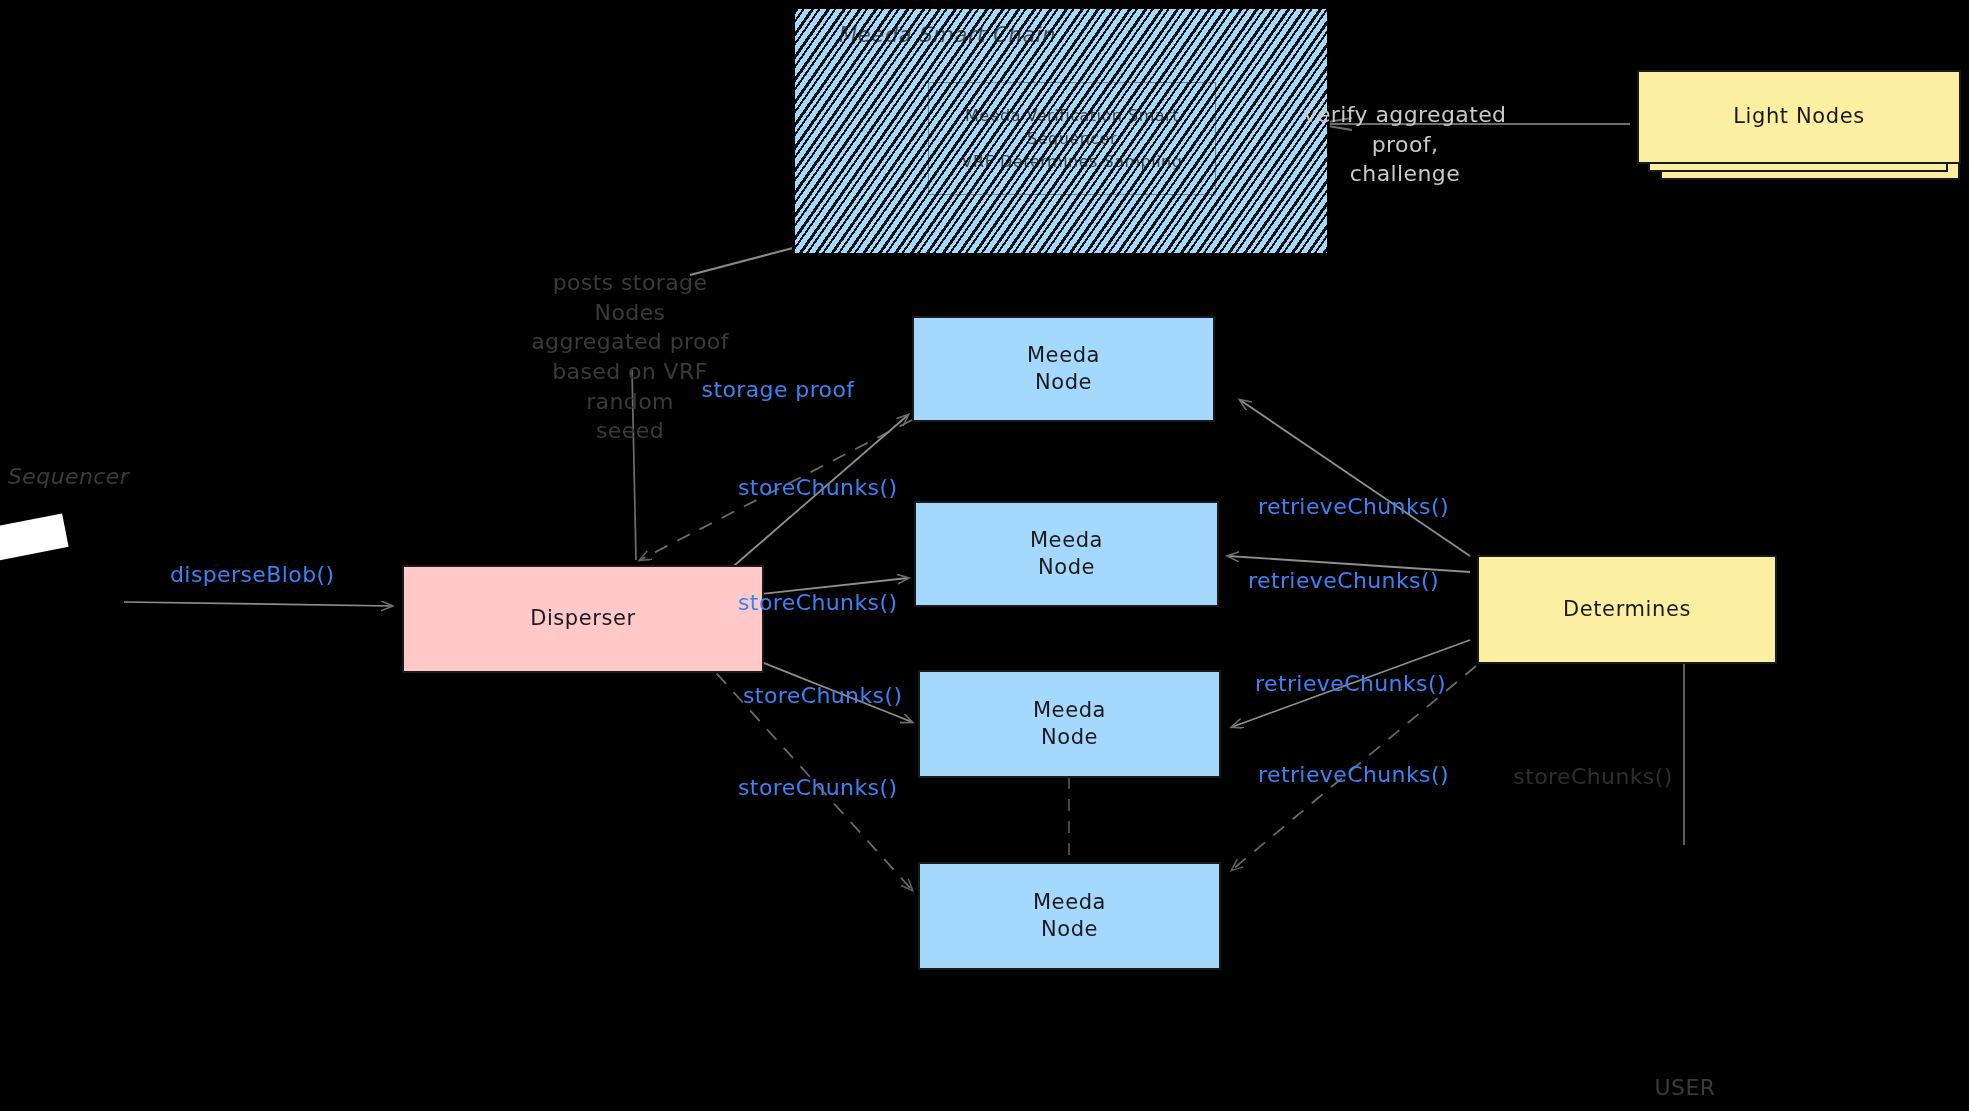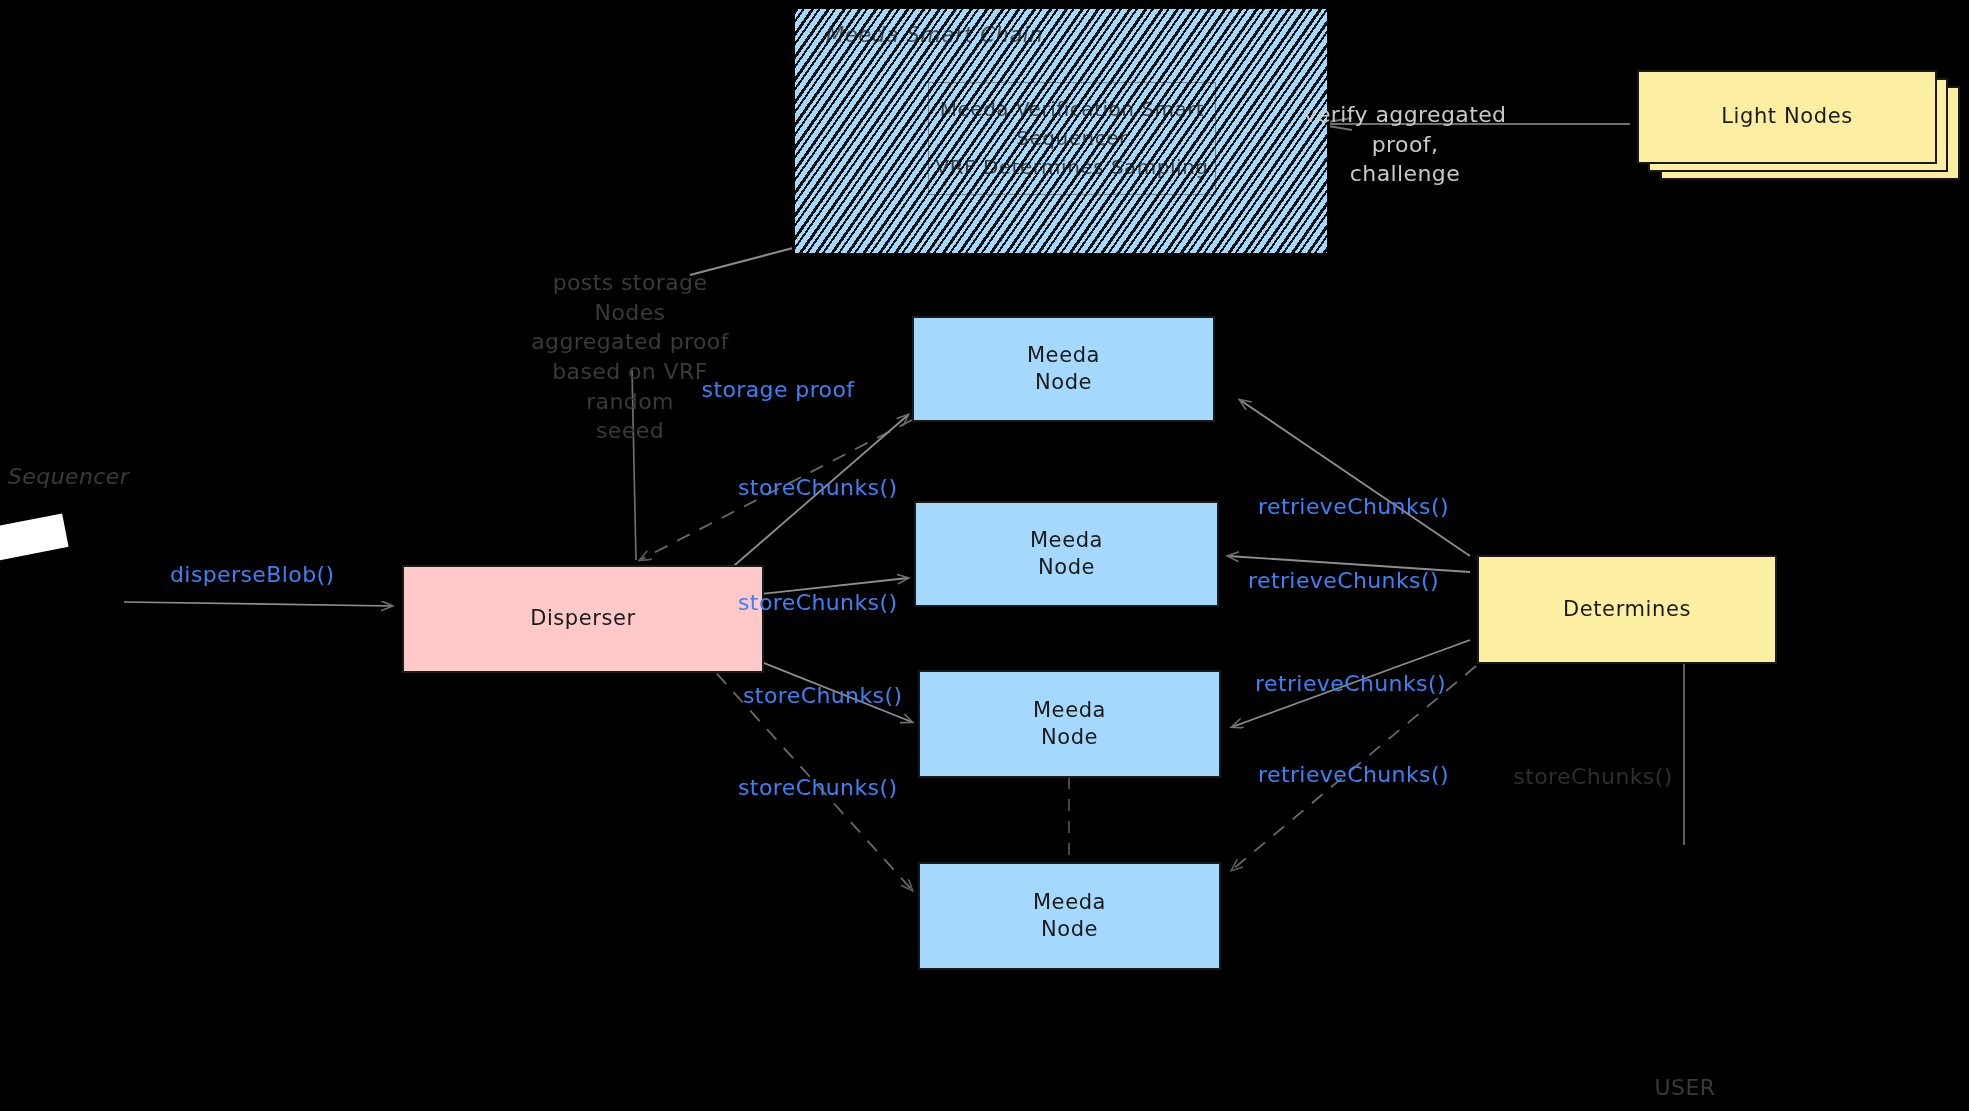--- a/index.html
+++ b/index.html
@@ -54,37 +54,37 @@
       repeating-linear-gradient(125deg,
         #111 0px, #111 3px,
         #a5d8fd 3px, #a5d8fd 6px,
         #111 6px, #111 8px,
         #a5d8fd 8px, #a5d8fd 13px),
       #a5d8fd;
     border: 3px solid #000;
   }
   .chain-title {
     position: absolute;
-    left: 31px; top: 14px;
+    left: 44px; top: 14px;
     font-size: 21px;
     color: #1a1a1a;
     letter-spacing: 0.6px;
     opacity: 0.72;
     font-style: italic;
   }
   .chain-inner {
     position: absolute;
     border: 1px solid rgba(20,20,20,0.55);
     display: flex;
     flex-direction: column;
     align-items: center;
     justify-content: center;
     text-align: center;
     color: #1a1a1a;
-    font-size: 20px;
+    font-size: 16px;
     line-height: 1.45;
     letter-spacing: 0.5px;
     opacity: 0.8;
     background: transparent;
   }
 
   .label {
     position: absolute;
     color: #d6d6d6;
     font-size: 22px;
@@ -182,21 +182,21 @@
     <div class="chain-title">Meeda Smart Chain</div>
     <div class="chain-inner" style="left:133px; top:73px; width:288px; height:113px;">
       <div>Meeda Verification Smart</div>
       <div>Sequencer</div>
       <div>VRF Determines Sampling</div>
     </div>
   </div>
 
   <div class="stack-shadow" style="left:1660px; top:86px; width:300px; height:94px;"></div>
   <div class="stack-shadow" style="left:1648px; top:78px; width:300px; height:94px;"></div>
-  <div class="node node-yellow" style="left:1637px; top:70px; width:300px; height:94px;">
+  <div class="node node-yellow" style="left:1637px; top:70px; width:324px; height:94px;">
     <span>Light  Nodes</span>
   </div>
 
   <div class="node node-white" style="left:-6px; top:520px; width:72px; height:34px;
        transform:rotate(-11deg); border:none;">
     <span></span>
   </div>
 
   <div class="node node-pink" style="left:402px; top:565px; width:362px; height:108px;">
     <span>Disperser</span>

